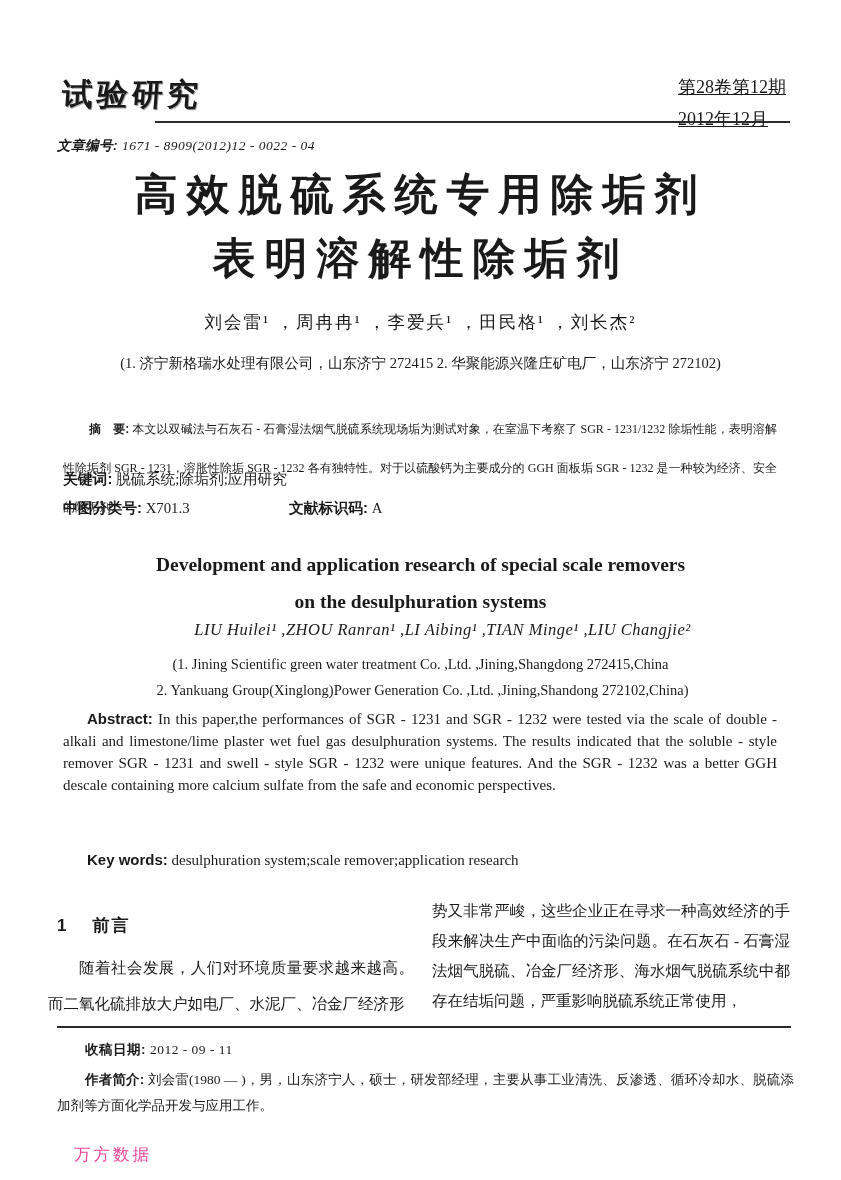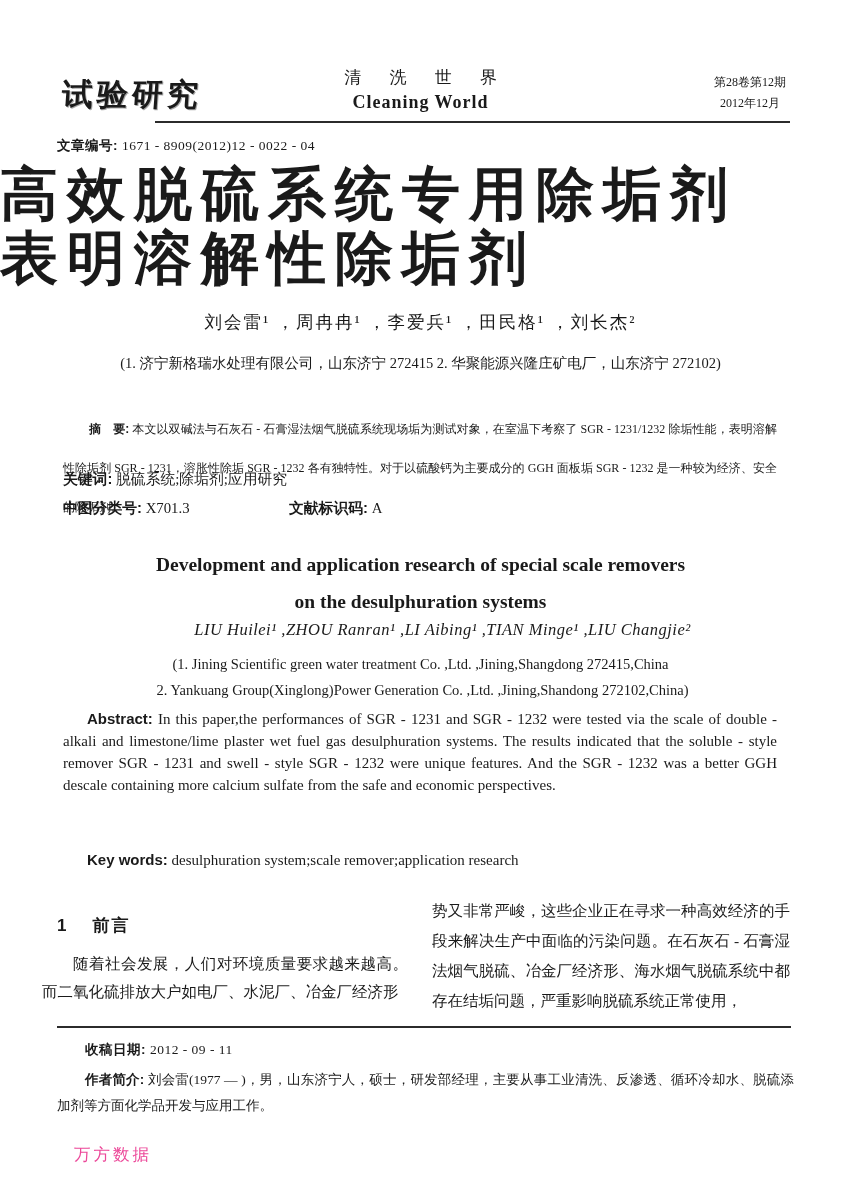--- a/index.html
+++ b/index.html
@@ -22,35 +22,36 @@
     text-shadow: 1px 1px 0 rgba(0,0,0,.35);
   }
   .journal-block {
     position: absolute; left: 50%; top: 66px; transform: translateX(-50%);
     text-align: center; white-space: nowrap;
   }
   .journal-cn { font-size: 17px; letter-spacing: 12px; padding-left: 12px; }
   .journal-en { font-size: 18px; font-weight: bold; margin-top: 3px; letter-spacing: 1px; }
   .issue-block {
     position: absolute; right: 55px; top: 72px;
-    font-size: 12px; line-height: 1.75; text-align: center; white-space: nowrap;
+    font-size: 18px; line-height: 1.75; text-align: left; white-space: nowrap; text-decoration: underline;
   }
   .header-rule {
     position: absolute; left: 155px; right: 51px; top: 121px;
     border-top: 2px solid #2b2b2b;
   }
   .article-no {
-    position: absolute; left: 57px; top: 137px; font-size: 13.5px; letter-spacing: .5px;
+    position: absolute; left: 57px; top: 137px; font-size: 13.5px; letter-spacing: .5px; font-style: italic;
   }
   .article-no b { font-family: "Liberation Sans", "DejaVu Sans", sans-serif; font-weight: bold; }
   
   .title-cn {
     position: absolute; left: 0; right: 0; top: 162px;
+    text-align: center;
     font-family: "Liberation Sans", "DejaVu Sans", sans-serif;
-    font-weight: bold; font-size: 58px; line-height: 64px; letter-spacing: 9px;
+    font-weight: bold; font-size: 43px; line-height: 64px; letter-spacing: 9px;
   }
   .authors-cn {
     position: absolute; left: 0; right: 0; top: 310px;
     text-align: center; font-size: 17.5px; letter-spacing: 2px;
   }
   .affiliation-cn {
     position: absolute; left: 0; right: 0; top: 354px;
     text-align: center; font-size: 14.5px; white-space: nowrap;
   }
   
@@ -82,22 +83,22 @@
   }
   .kw-en { position: absolute; left: 63px; width: 714px; top: 851px; font-size: 15px; text-indent: 24px; }
   
   .section-heading {
     position: absolute; left: 57px; top: 914px;
     font-family: "Liberation Sans", "DejaVu Sans", sans-serif;
     font-weight: bold; font-size: 17px; letter-spacing: 2px;
   }
   .section-heading .num { margin-right: 26px; letter-spacing: 0; }
   .col-left {
-    position: absolute; left: 42px; width: 366px; top: 950px;
-    font-size: 15.5px; line-height: 28px; text-align: justify; text-indent: 2em;
+    position: absolute; left: 48px; width: 366px; top: 950px;
+    font-size: 15.5px; line-height: 36px; text-align: justify; text-indent: 2em;
   }
   .col-right {
     position: absolute; left: 432px; width: 358px; top: 896px;
     font-size: 15.5px; line-height: 30px; text-align: justify;
   }
   
   .footnote-rule {
     position: absolute; left: 57px; right: 50px; top: 1026px;
     border-top: 2px solid #2b2b2b;
   }
@@ -114,24 +115,20 @@
     font-size: 16.5px; color: #ec4899; letter-spacing: 3px;
   }
 </style>
 </head>
 <body>
 
 <div class="page">
 
   <div class="column-logo">试验研究</div>
 
-  <div class="journal-block">
-    <div class="journal-cn">清 洗 世 界</div>
-    <div class="journal-en">Cleaning World</div>
-  </div>
 
   <div class="issue-block">
     <div>第28卷第12期</div>
     <div>2012年12月</div>
   </div>
 
   <div class="header-rule"></div>
 
   <div class="article-no">
     <b>文章编号:</b>
@@ -194,18 +191,18 @@
 
   <div class="footnote-rule"></div>
 
   <div class="foot-received">
     <span class="lbl">收稿日期:</span>
     <span>2012 - 09 - 11</span>
   </div>
 
   <div class="foot-bio">
     <span class="lbl">作者简介:</span>
-    <span>刘会雷(1977 — )，男，山东济宁人，硕士，研发部经理，主要从事工业清洗、反渗透、循环冷却水、脱硫添加剂等方面化学品开发与应用工作。</span>
+    <span>刘会雷(1980 — )，男，山东济宁人，硕士，研发部经理，主要从事工业清洗、反渗透、循环冷却水、脱硫添加剂等方面化学品开发与应用工作。</span>
   </div>
 
   <div class="watermark">万方数据</div>
 
 </div>
 
 </body></html>

